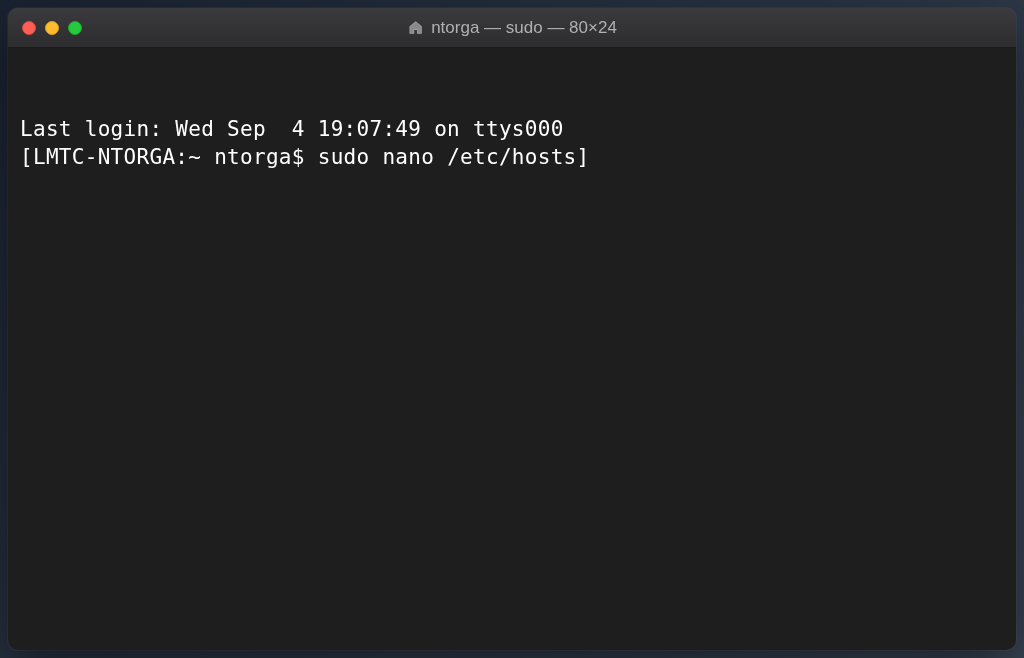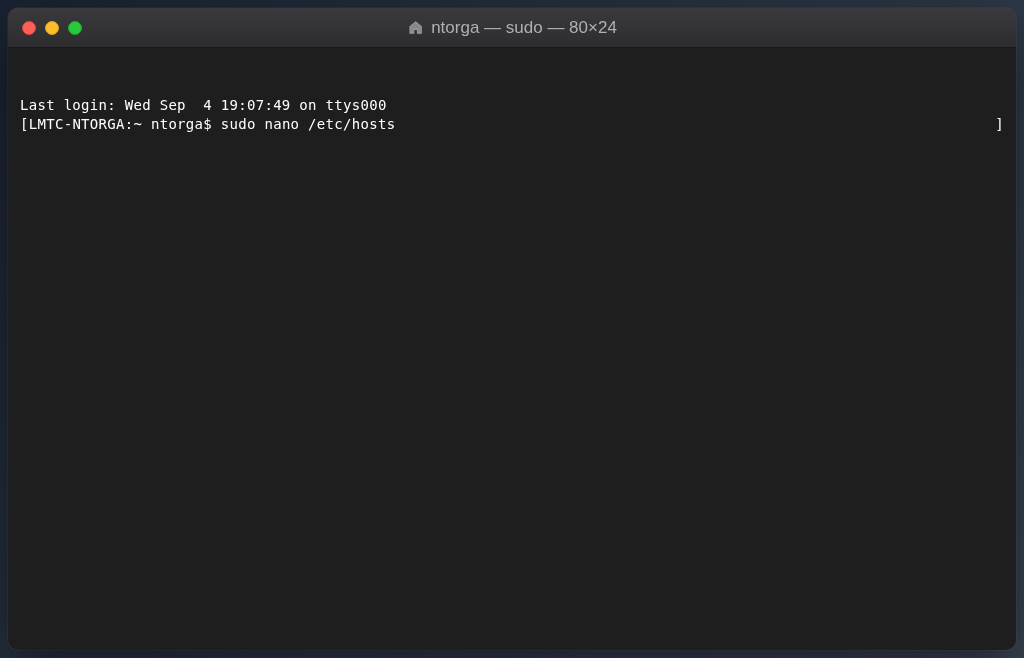--- a/index.html
+++ b/index.html
@@ -73,32 +73,31 @@
       height: 16px;
       display: inline-flex;
       align-items: center;
       justify-content: center;
     }
     .terminal-body {
       flex: 1;
       background: #1e1e1e;
       padding: 10px 12px;
       color: #ffffff;
-      font-size: 14px;
+      font-size: 21px;
       line-height: 1.35;
       font-family: 'Menlo', 'Monaco', 'Consolas', monospace;
       white-space: pre;
       letter-spacing: 0.3px;
     }
     .terminal-line {
       display: block;
     }
     .prompt-line {
       display: flex;
-      justify-content: space-between;
     }
     .key-icon {
       display: inline-block;
       width: 14px;
       height: 20px;
       background: #cccccc;
       border-radius: 2px;
       vertical-align: middle;
       margin-left: 2px;
       position: relative;

